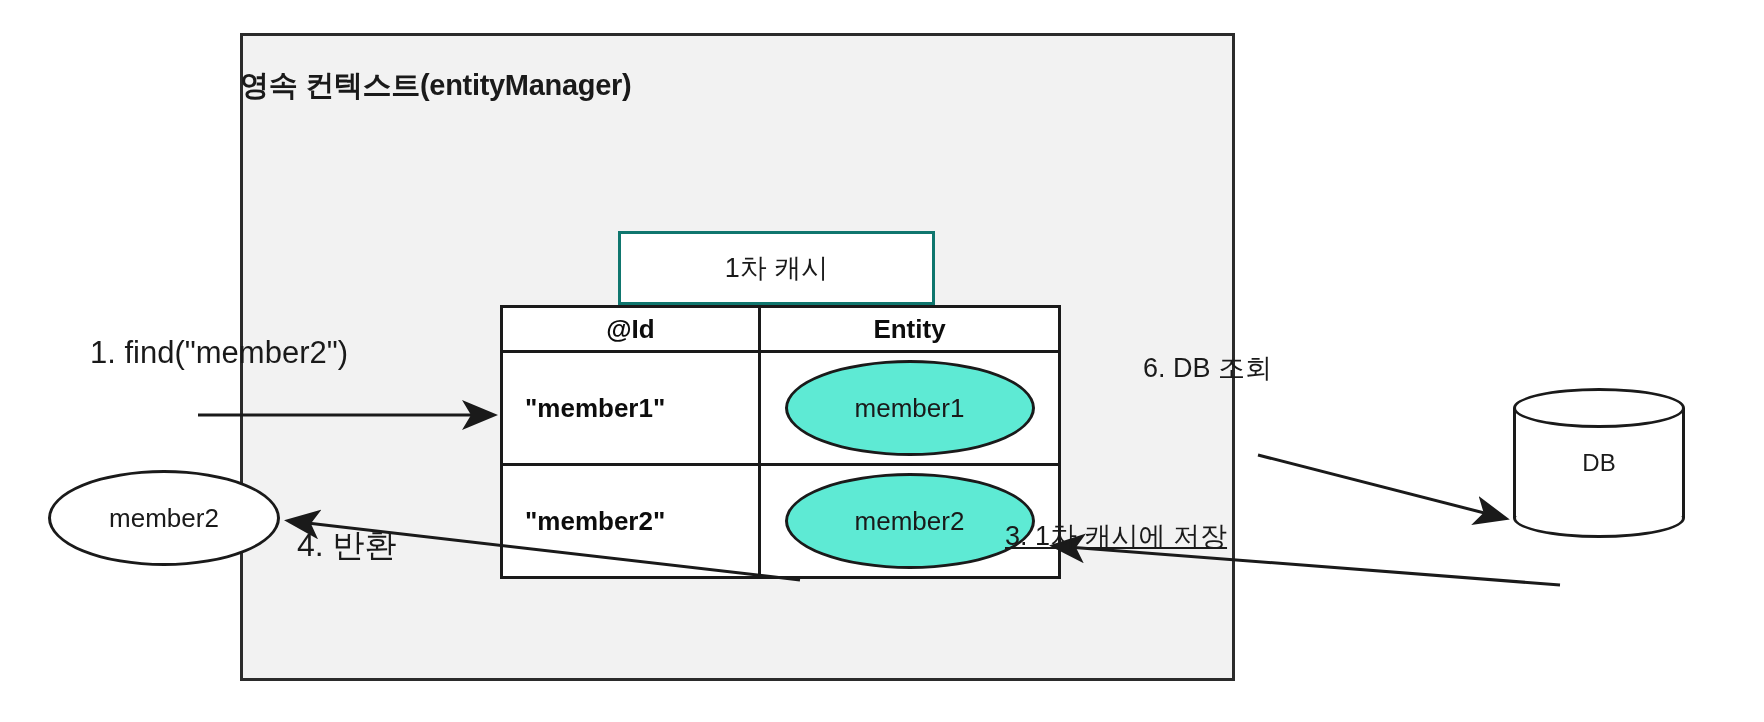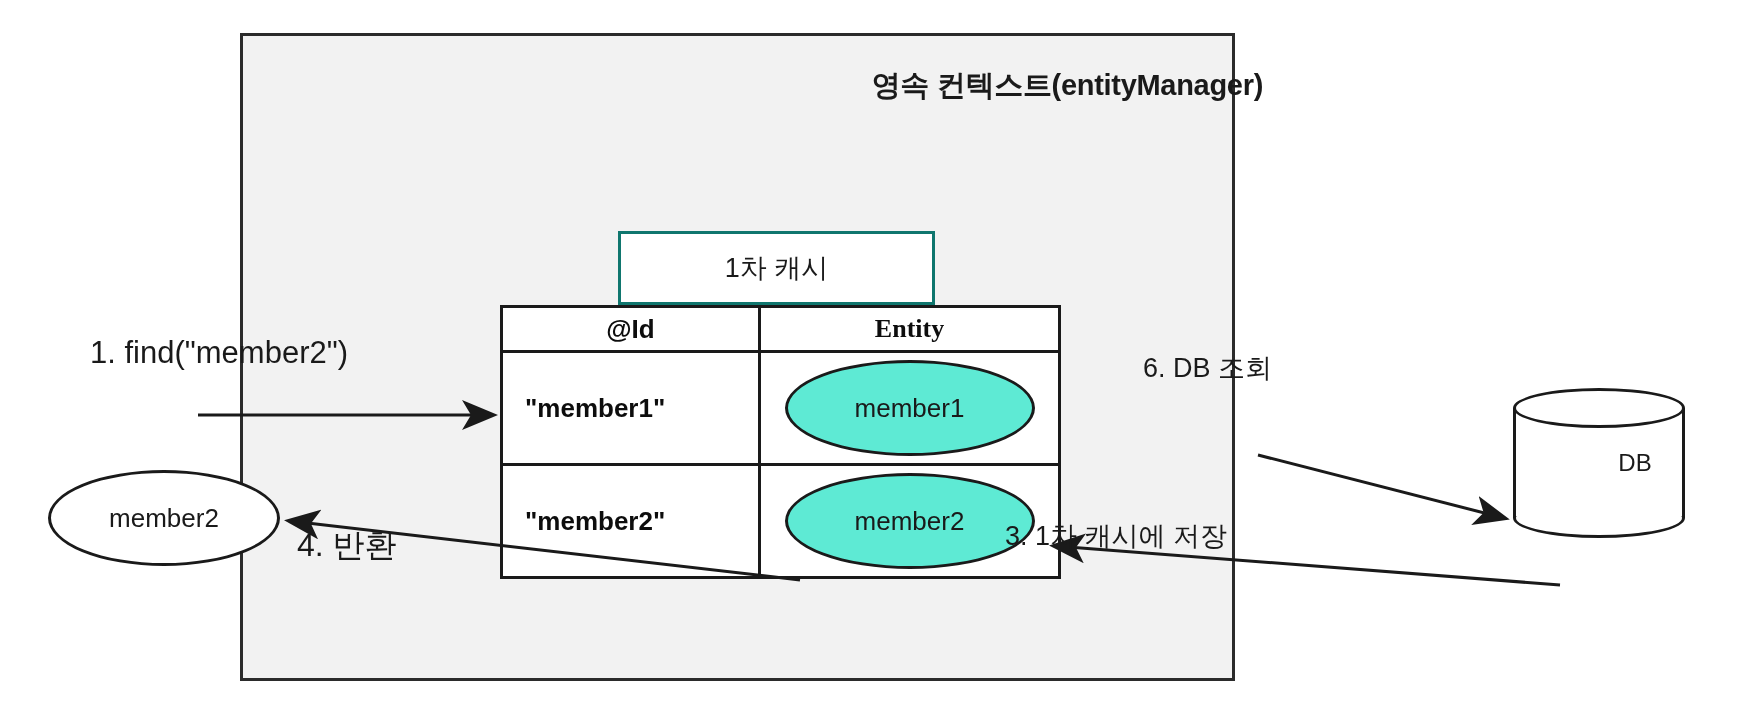--- a/index.html
+++ b/index.html
@@ -24,29 +24,28 @@
     left: 240px;
     top: 33px;
     width: 995px;
     height: 648px;
     background: #f2f2f2;
     border: 3px solid #2b2b2b;
     box-sizing: border-box;
   }
   .pc-title {
     position: absolute;
-    left: 252px;
+    left: 240px;
     top: 66px;
     width: 995px;
-    text-align: right;
+    text-align: left;
     font-size: 29px;
     font-weight: bold;
     color: #1a1a1a;
     letter-spacing: -0.3px;
-    padding-left: 16px;
   }
 
   
   .cache-header {
     position: absolute;
     left: 618px;
     top: 231px;
     width: 317px;
     height: 74px;
     background: #ffffff;
@@ -89,21 +88,21 @@
     color: #0d0d0d;
     padding-left: 22px;
     vertical-align: middle;
   }
   .cache-table td.entity-cell {
     height: 110px;
     position: relative;
     vertical-align: middle;
   }
   .col-id   { width: 255px; }
-  .col-ent  { width: 297px; font-family: Liberation Serif, serif; }
+  .col-ent  { width: 297px; }
 
   
   .entity-ellipse {
     position: absolute;
     left: 50%;
     top: 50%;
     transform: translate(-50%, -50%);
     width: 250px;
     height: 96px;
     border: 3px solid #1a1a1a;
@@ -185,21 +184,20 @@
     left: 0;
     top: 0;
     width: 100%;
     height: 100%;
     display: flex;
     align-items: center;
     justify-content: center;
     font-size: 24px;
     color: #1a1a1a;
     z-index: 2;
-    padding-left: 36px;
   }
 
   
   .anno {
     position: absolute;
     color: #1a1a1a;
     white-space: pre;
     z-index: 7;
   }
   .anno-1 {
@@ -211,20 +209,21 @@
   }
   .anno-2 {
     left: 1143px;
     top: 350px;
     font-size: 27px;
   }
   .anno-3 {
     left: 1005px;
     top: 518px;
     font-size: 27px;
+    text-decoration: underline;
   }
   .anno-4 {
     left: 297px;
     top: 524px;
     font-size: 32px;
   }
 
   
   .arrows {
     position: absolute;

